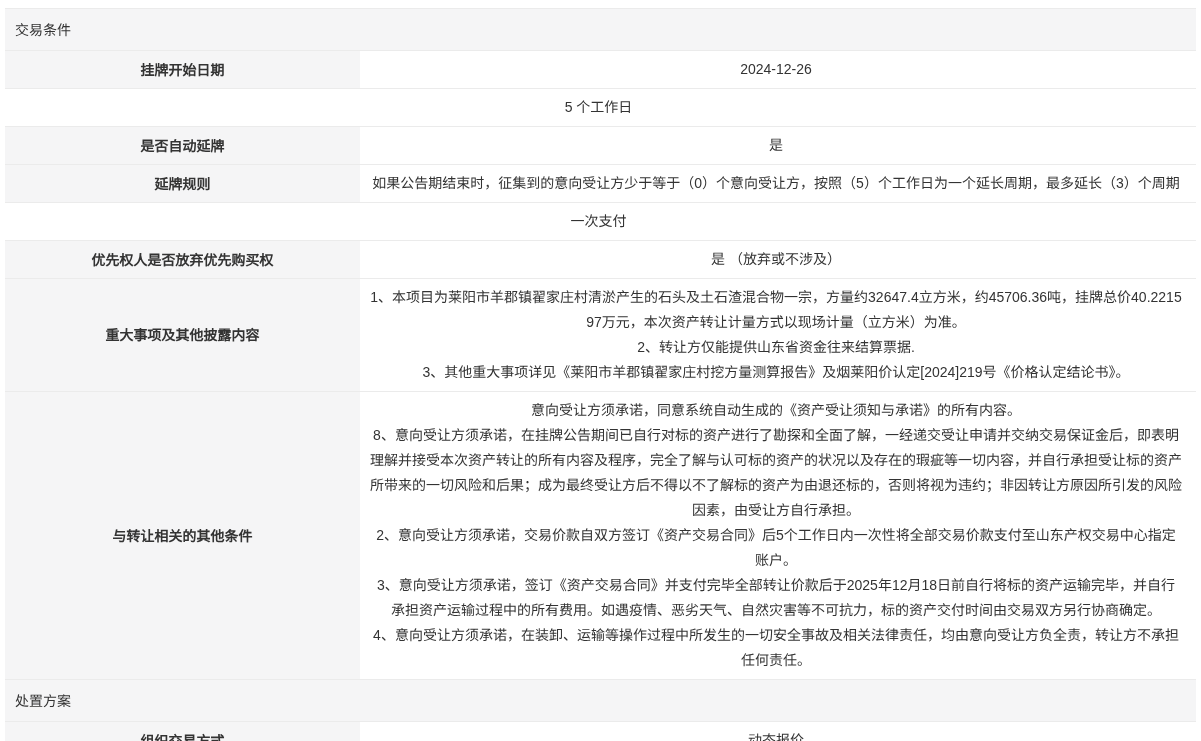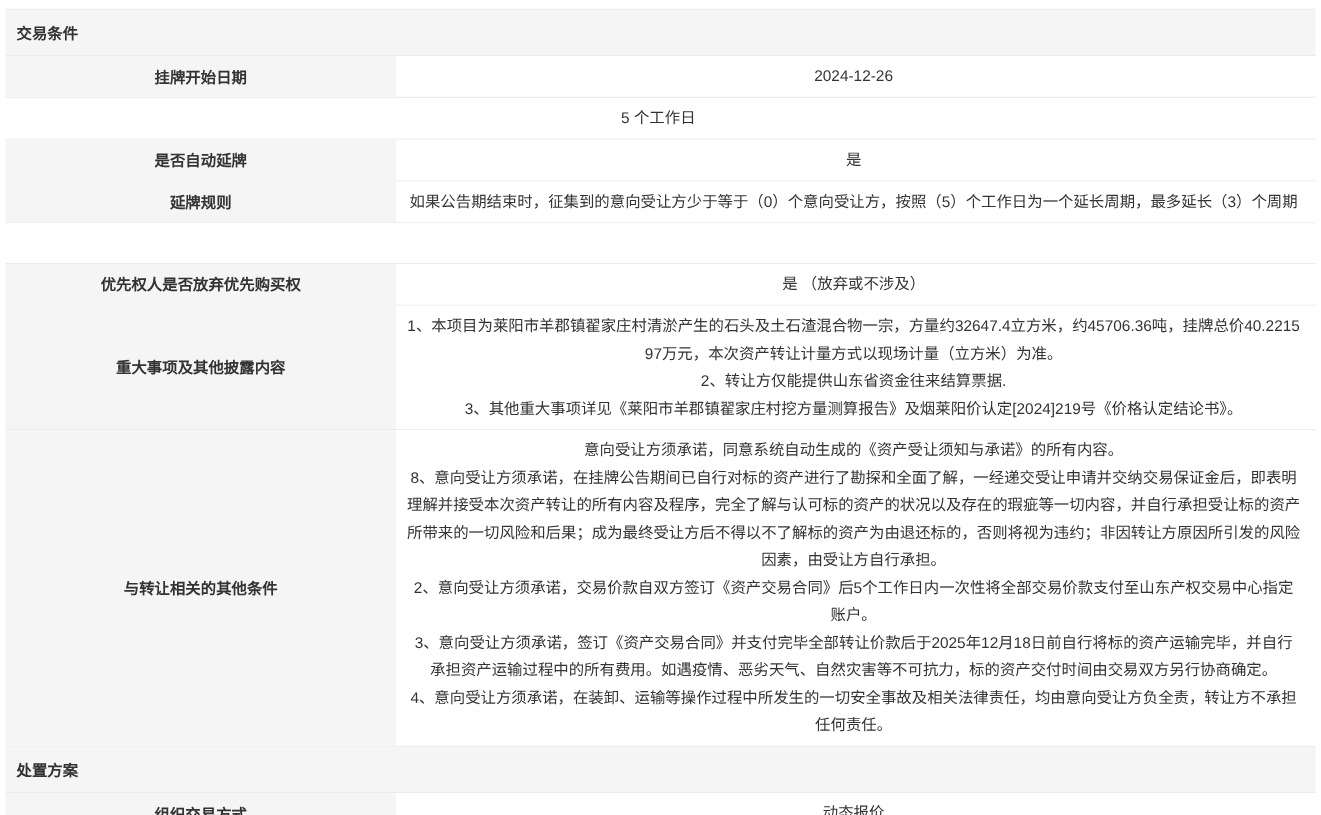--- a/index.html
+++ b/index.html
@@ -19,21 +19,21 @@
     font-family:"Liberation Sans","DejaVu Sans",sans-serif;
     font-size:14px;
   }
   .info-table{
     margin:8px 5px 0 5px;
     border-top:1px solid var(--border);
   }
   .section-header{
     background:var(--header-bg);
     border-bottom:1px solid var(--border);
-    font-weight:700;
+    font-weight:400;
     padding:12px 10px 11px 10px;
     line-height:18px;
   }
   .trow{
     display:flex;
     border-bottom:1px solid var(--border);
     min-height:37px;
     background:var(--value-bg);
   }
   .label-cell{
@@ -86,20 +86,23 @@
         <div class="vline">是</div>
       </div>
   </div>
     <div class="trow">
     <div class="label-cell">延牌规则</div>
     <div class="value-cell">
         <div class="vline">如果公告期结束时，征集到的意向受让方少于等于（0）个意向受让方，按照（5）个工作日为一个延长周期，最多延长（3）个周期</div>
       </div>
   </div>
     <div class="trow">
+    <div class="value-cell">
+        <div class="vline">一次支付</div>
+      </div>
   </div>
     <div class="trow">
     <div class="label-cell">优先权人是否放弃优先购买权</div>
     <div class="value-cell">
         <div class="vline">是 （放弃或不涉及）</div>
       </div>
   </div>
     <div class="trow">
     <div class="label-cell">重大事项及其他披露内容</div>
     <div class="value-cell">

